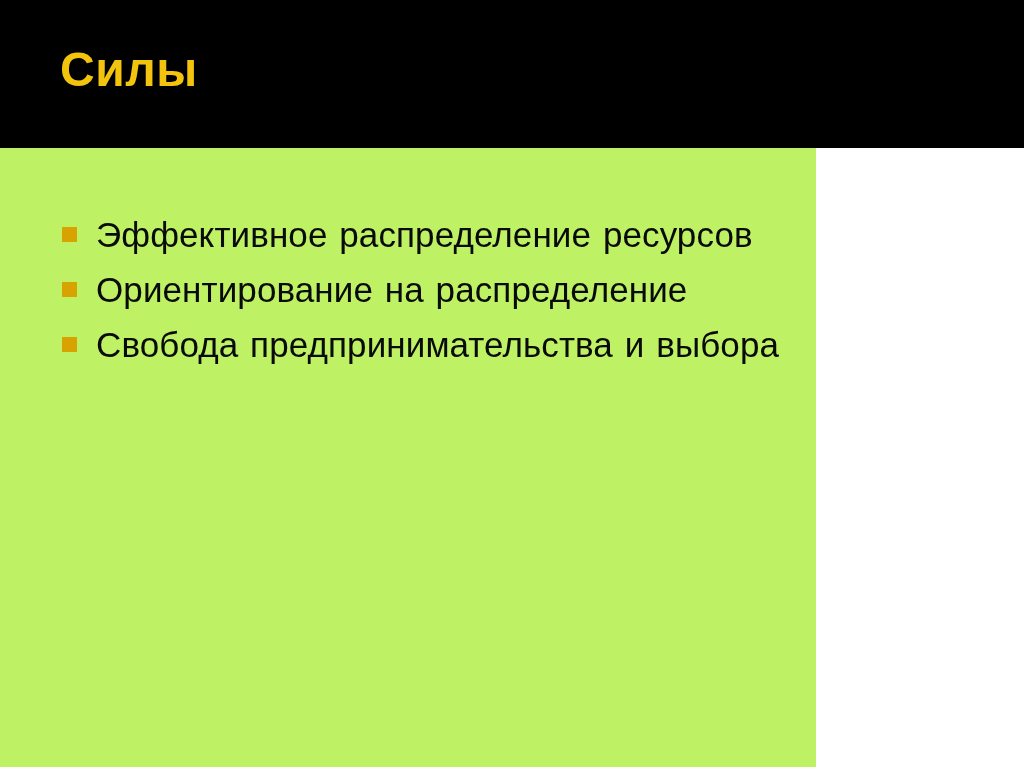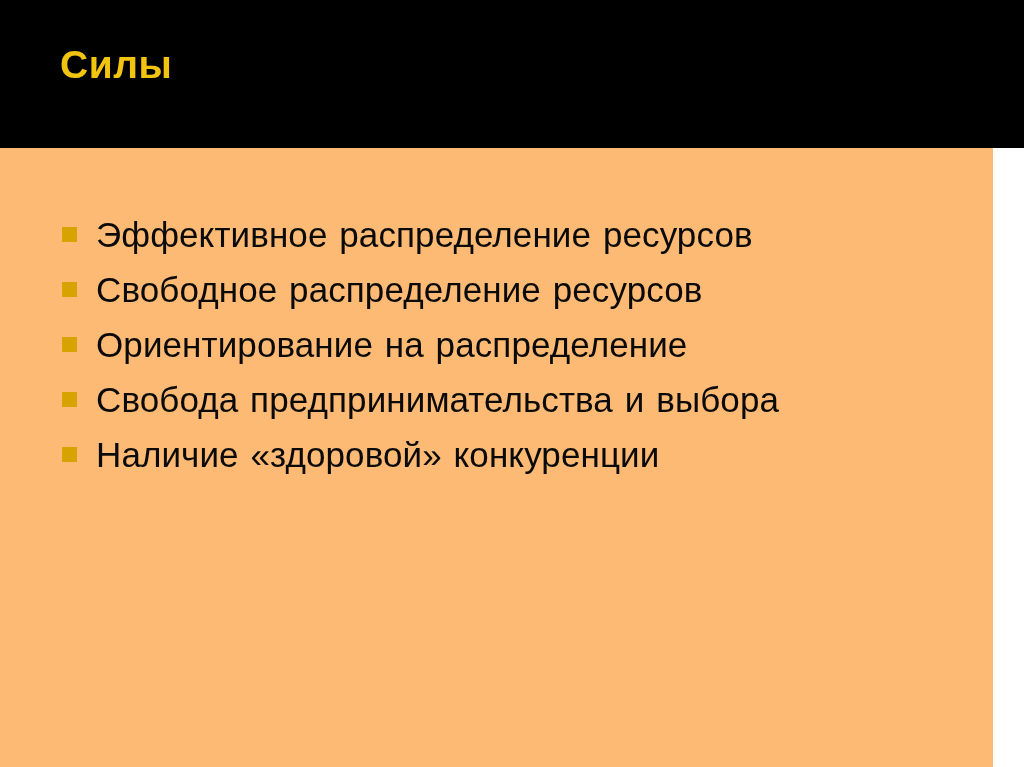--- a/index.html
+++ b/index.html
@@ -25,34 +25,34 @@
     top: 0;
     width: 1024px;
     height: 148px;
     background: #000000;
   }
   .slide-title {
     position: absolute;
     left: 60px;
     top: 45px;
     font-family: "Liberation Sans", sans-serif;
-    font-size: 39px;
+    font-size: 48px;
     font-weight: bold;
     color: #f2c40e;
     letter-spacing: 0.5px;
     line-height: 1.05;
     white-space: nowrap;
   }
   .body-area {
     position: absolute;
     left: 0;
     top: 148px;
-    width: 993px;
+    width: 816px;
     height: 619px;
-    background: #fdba74;
+    background: #bef264;
   }
   .bullet-list {
     position: absolute;
     left: 62px;
     top: 62px;
     width: 900px;
     margin: 0;
     padding: 0;
     list-style: none;
   }
@@ -91,38 +91,30 @@
   <div class="slide-title">Силы</div>
 
   <div class="body-area">
     <ul class="bullet-list">
 
       <li class="bullet-item">
         <span class="bullet-marker"></span>
         <span class="bullet-text">Эффективное распределение ресурсов</span>
       </li>
 
-      <li class="bullet-item">
-        <span class="bullet-marker"></span>
-        <span class="bullet-text">Свободное распределение ресурсов</span>
-      </li>
 
       <li class="bullet-item">
         <span class="bullet-marker"></span>
         <span class="bullet-text">Ориентирование на распределение</span>
       </li>
 
       <li class="bullet-item">
         <span class="bullet-marker"></span>
         <span class="bullet-text">Свобода предпринимательства и выбора</span>
       </li>
 
-      <li class="bullet-item">
-        <span class="bullet-marker"></span>
-        <span class="bullet-text">Наличие «здоровой» конкуренции</span>
-      </li>
 
 
 
     </ul>
   </div>
 
 </div>
 
 </body></html>

